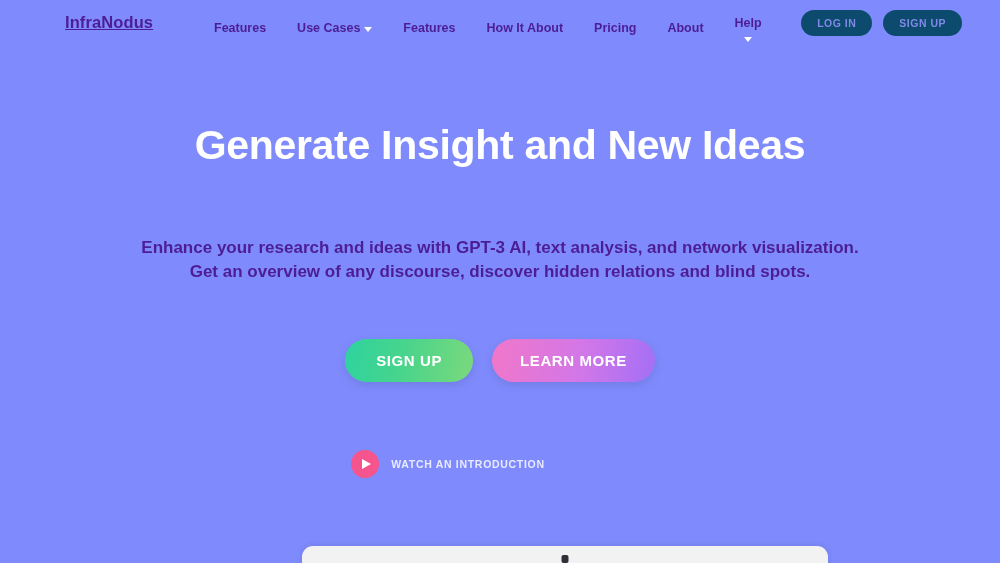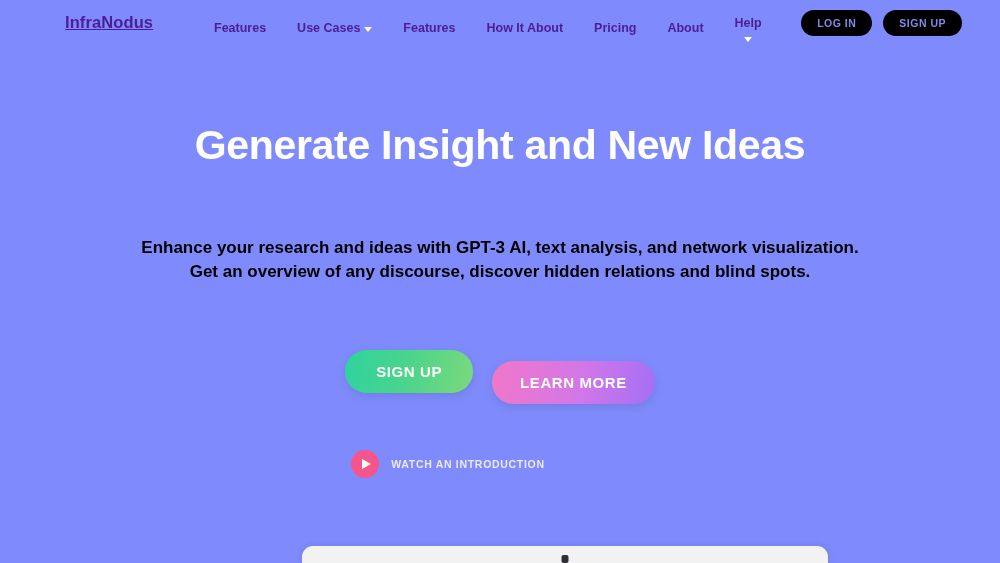--- a/index.html
+++ b/index.html
@@ -73,21 +73,21 @@
   .header-actions {
     position: absolute;
     right: 38px;
     top: 10px;
     display: flex;
     align-items: center;
     gap: 11px;
   }
 
   .pill-btn {
-    background: #000000;
+    background: #0c4a6e;
     color: #8189e8;
     border: none;
     border-radius: 20px;
     font-family: "Liberation Sans", sans-serif;
     font-size: 10.5px;
     font-weight: bold;
     letter-spacing: 0.5px;
     padding: 0 16px;
     height: 26px;
     line-height: 26px;
@@ -115,21 +115,21 @@
     font-weight: bold;
     line-height: 50px;
     letter-spacing: -0.3px;
   }
 
   .hero-subtitle {
     position: absolute;
     top: 236px;
     left: 0;
     width: 1000px;
-    color: #000000;
+    color: #4c1d95;
     font-size: 17px;
     font-weight: bold;
     line-height: 24px;
   }
 
   
   .cta-row {
     position: absolute;
     top: 339px;
     left: 0;
@@ -155,21 +155,20 @@
   }
 
   .cta-btn.signup-cta {
     background: linear-gradient(100deg, #2ed39f 0%, #48d48c 45%, #7bd97c 100%);
     padding: 0 31px;
   }
 
   .cta-btn.learnmore-cta {
     background: linear-gradient(100deg, #f177c9 0%, #d277e8 55%, #a36ff6 100%);
     padding: 0 28px;
-    margin-top: 22px;
   }
 
   
   .watch-intro {
     position: absolute;
     top: 450px;
     left: 0;
     width: 888px;
     display: flex;
     justify-content: center;

